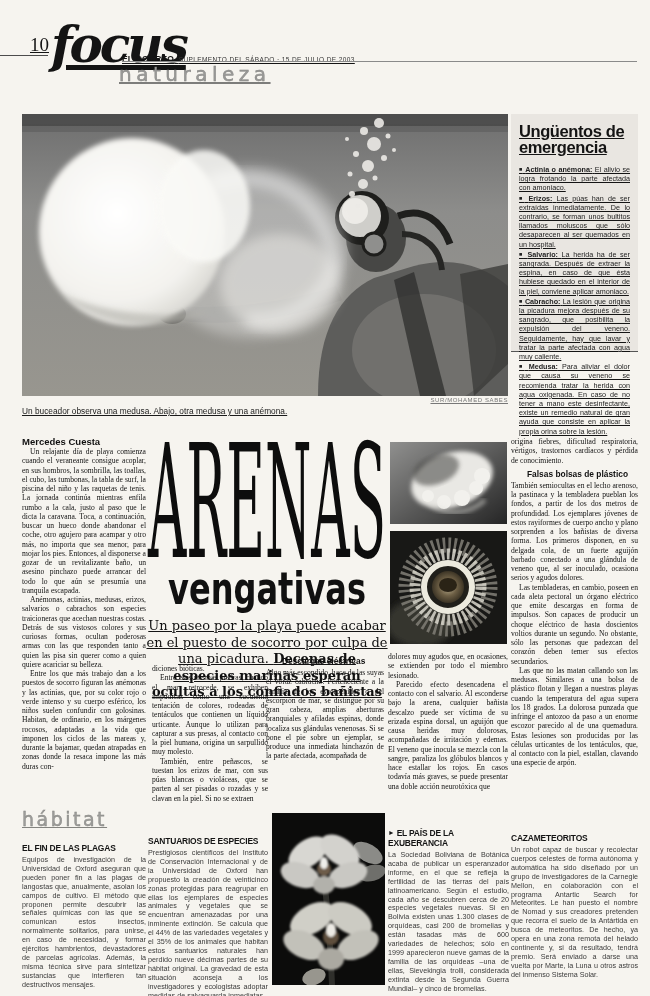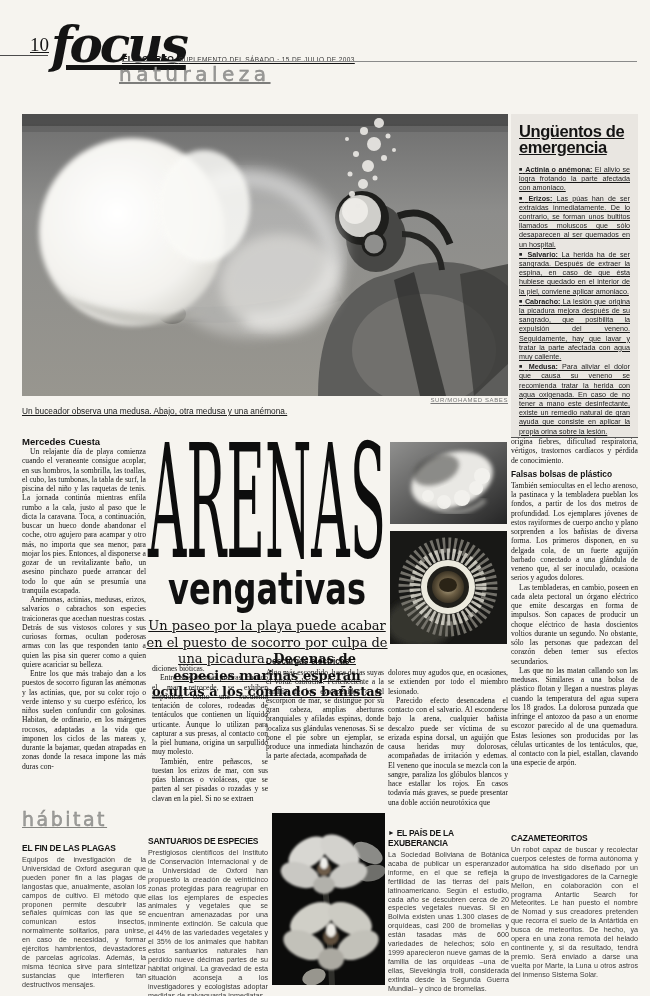--- a/index.html
+++ b/index.html
@@ -19,36 +19,36 @@
   
   .main-photo{left:22px;top:114px;width:486px;height:282px;background:#8a8a8a;}
   .credit{left:22px;top:397px;width:486px;text-align:right;font:400 6px "Liberation Sans",sans-serif;
           color:#777;letter-spacing:.6px;}
   .caption{left:22px;top:406px;width:486px;font:400 8.3px/10px "Liberation Sans",sans-serif;color:#1a1a1a;}
   .mini-photo1{left:390px;top:442px;width:117px;height:82px;}
   .mini-photo2{left:390px;top:531px;width:117px;height:113px;}
   .orchid-photo{left:272px;top:813px;width:113px;height:172px;}
   svg{display:block;}
   
-  .sidebar{left:511px;top:114px;width:127px;height:324px;background:#e9e6e1;
+  .sidebar{left:511px;top:114px;width:127px;height:238px;background:#e9e6e1;
            padding:9px 8px 0 8px;box-sizing:border-box;border-bottom:1px solid #555;}
   .sb-title{font:800 16.5px/16px "Liberation Sans",sans-serif;letter-spacing:-.4px;margin:0 0 10px 0;}
   .sb-item{font:400 7.2px/9.2px "Liberation Sans",sans-serif;color:#222;text-align:justify;margin:0 0 1px 0;}
   .sb-item b{font-weight:700;}
   .sb-bullet{font-size:5.5px;vertical-align:1px;}
   
   .byline{font:700 9.5px "Liberation Sans",sans-serif;margin:0 0 8px 0;}
   .bodytext{position:absolute;font:400 7.6px/9.25px "Liberation Serif",serif;text-align:justify;color:#111;}
   .bodytext p{margin:0;}
   .bodytext p + p{text-indent:8px;}
-  .subhead{font:700 8.4px/10px "Liberation Sans",sans-serif;margin:4px 0 2px 0;}
+  .subhead{font:700 8.4px/10px "Liberation Sans",sans-serif;margin:4px 0 2px 16px;}
   .col1{left:22px;top:436px;width:124px;}
   .col2{left:152px;top:652px;width:116px;margin-top:12px;}
   .col3{left:266px;top:652px;width:118px;}
-  .col4{left:388px;top:668px;width:120px;}
+  .col4{left:388px;top:652px;width:120px;}
   .col5{left:511px;top:437px;width:127px;}
   .headline-area{left:146px;top:437px;width:242px;text-align:center;}
   .standfirst{margin-top:5px;font:400 13px/16.5px "DejaVu Serif",serif;color:#111;}
   .standfirst b{font-weight:700;}
   
   .habitat-label{left:22px;top:808px;font:400 19px/22px "DejaVu Sans",sans-serif;color:#9c9c9a;
                  letter-spacing:2.5px;-webkit-text-stroke:.4px #83837f;}
   .bsec{position:absolute;}
   .bhead{font:700 8.8px/10px "Liberation Sans",sans-serif;letter-spacing:-.2px;margin:0 0 3px 0;
          transform:scaleX(.96);transform-origin:left;}

